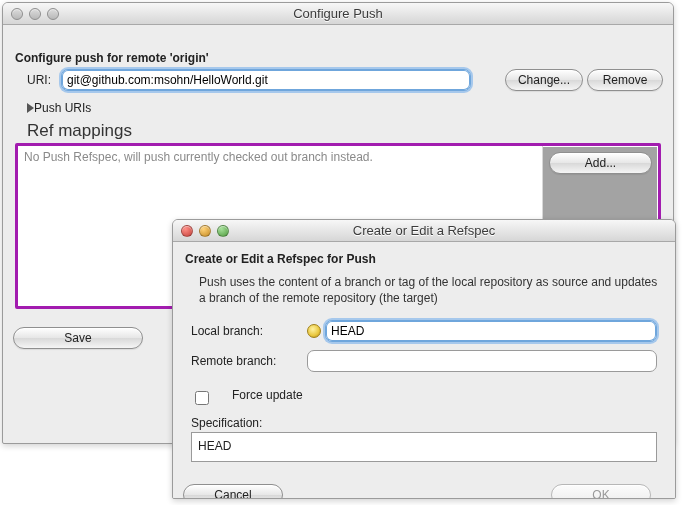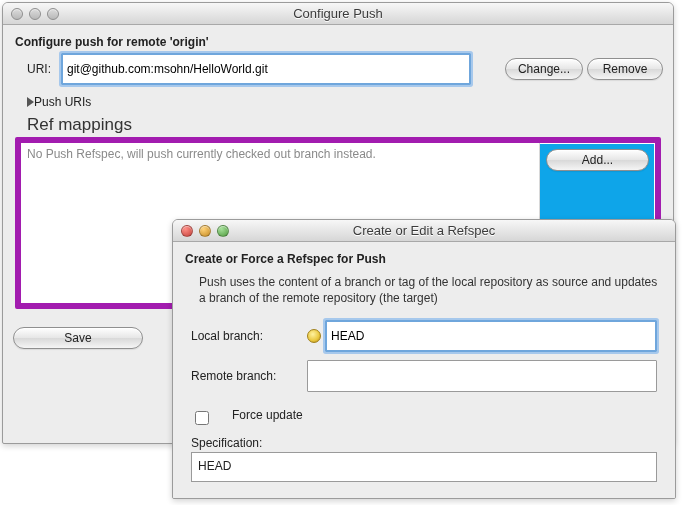--- a/index.html
+++ b/index.html
@@ -45,36 +45,36 @@
     position: absolute; left: 0; right: 0;
     text-align: center;
     font-size: 13px;
     color: #3b3b3b;
     text-shadow: 0 1px 0 #fff;
     pointer-events: none;
   }
 
   .window-body {
     background: #ededed;
-    padding: 8px 10px 10px 10px;
+    padding: 24px 10px 10px 10px;
   }
 
   
   .bold-heading { font-weight: bold; margin: 2px 0 4px 2px; }
   .desc { margin: 0 0 14px 16px; color: #333; line-height: 1.35; }
   .row { display: flex; align-items: center; gap: 4px; }
   .label { color: #222; }
 
   .text-input {
-    height: 32px;
+    height: 22px;
     border: 1px solid #9a9a9a;
     background: #fff;
     padding: 0 5px;
     font: inherit;
-    border-radius: 1px;
+    border-radius: 7px;
   }
   .text-input.focus-ring {
     outline: none;
     box-shadow: 0 0 0 2px #a6c8ec, inset 0 0 0 1px #6fa6dc;
     border-color: #6fa6dc;
   }
 
   .mac-btn {
     height: 22px;
     min-width: 76px;
@@ -93,23 +93,23 @@
   .disclosure-row { display:flex; align-items:center; gap:0; margin:10px 0 6px 14px; }
   .tri {
     width:0;height:0;border-top:5px solid transparent;border-bottom:5px solid transparent;
     border-left:7px solid #555;
   }
 
   .section-label { margin: 6px 0 2px 14px; font-size:17px; color:#333; }
 
   .refmap-box {
     margin: 0 2px 0 2px;
-    border: 6px solid #a21caf;
+    border: 3px solid #a21caf;
     border-radius: 2px;
-    background: #0ea5e9;
+    background: #a3a3a3;
     display: flex;
     box-shadow: inset 0 0 0 1px #fff;
   }
   .refmap-list {
     flex: 1;
     background: #fff;
     border-right: 1px solid #d8d8d8;
     min-height: 160px;
     padding: 4px 6px;
     color: #8a8a8a;
@@ -199,21 +199,21 @@
   <div class="titlebar">
     <div class="traffic">
       <div class="tl close"></div>
       <div class="tl min"></div>
       <div class="tl zoom"></div>
     </div>
     <div class="title">Create or Edit a Refspec</div>
   </div>
 
   <div class="window-body" style="padding:8px 10px 8px 10px;">
-    <div class="bold-heading">Create or Force a Refspec for Push</div>
+    <div class="bold-heading">Create or Edit a Refspec for Push</div>
     <div class="desc" style="margin-left:16px;margin-top:8px;">Push uses the content of a branch or tag of the local repository as source and updates a branch of the remote repository (the target)</div>
 
     <div class="form-grid">
       <span class="label">Local branch:</span>
       <div style="display:flex; align-items:center; gap:4px;">
         <span class="assist-bulb"></span>
         <input type="text" class="text-input focus-ring" style="flex: 1 1 0%;" value="HEAD">
       </div>
 
       <span class="label">Remote branch:</span>

